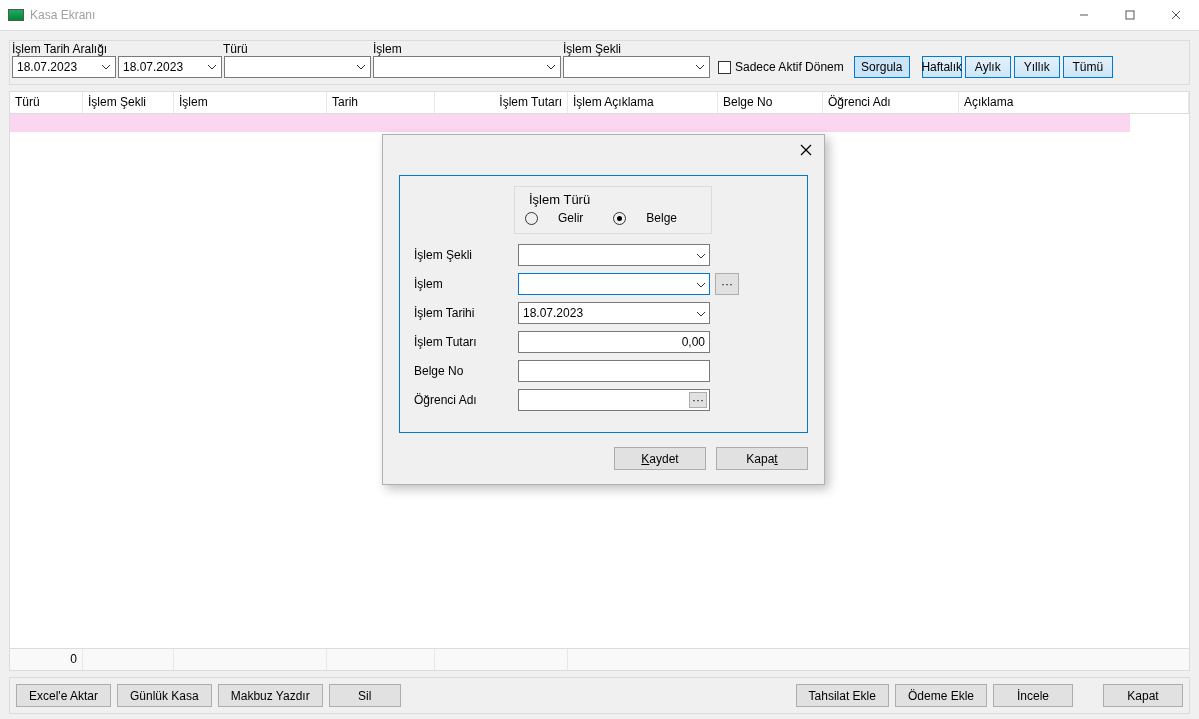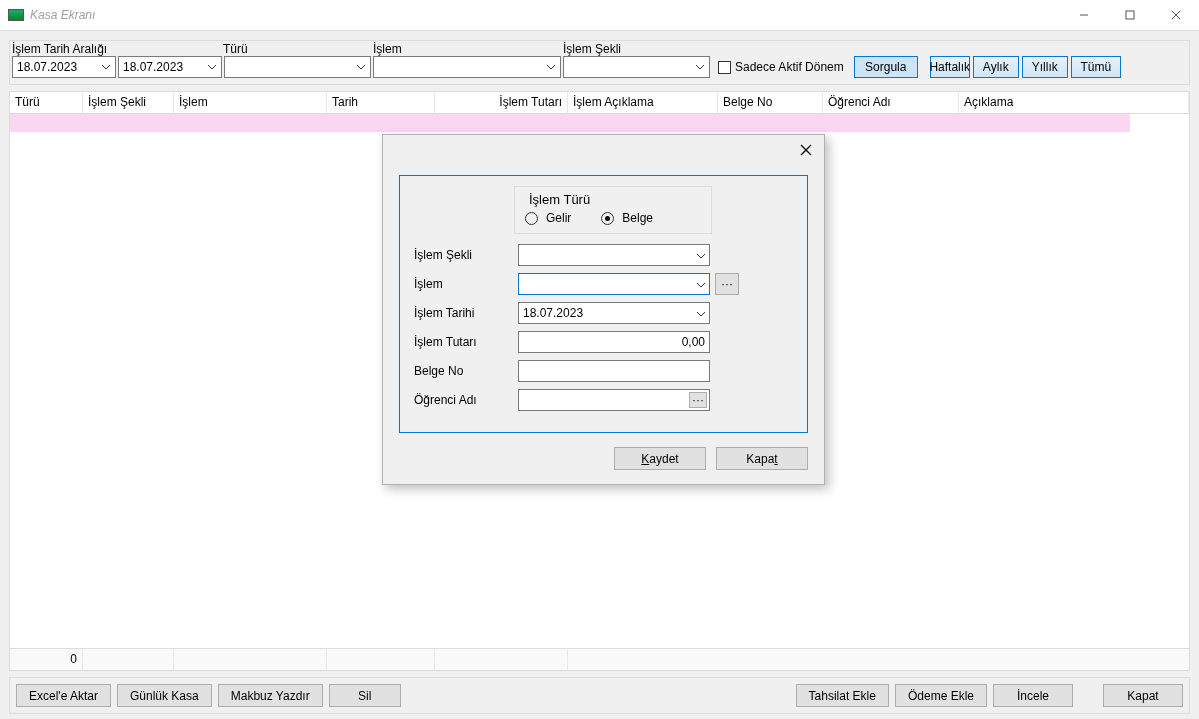--- a/index.html
+++ b/index.html
@@ -19,21 +19,21 @@
     display: flex;
     align-items: center;
     color: #a0a0a0;
   }
   .titlebar .app-icon {
     width: 16px; height: 12px;
     margin: 0 6px 0 8px;
     background: linear-gradient(#2a6,#083);
     border: 1px solid #555;
   }
-  .titlebar .title { flex: 0 0 auto; font-style: italic; }
+  .titlebar .title { flex: 0 0 auto; }
   .titlebar .spacer { flex: 1; }
   .titlebar .win-btn {
     width: 46px; height: 30px;
     display: flex; justify-content: center; align-items: center;
     color: #666;
   }
   .titlebar .win-btn svg { stroke: #555; }
 
   .content {
     padding: 9px 9px 5px 9px;
@@ -181,21 +181,21 @@
     width: 198px;
   }
   .group-title {
     margin-top: -14px;
     background: #f0f0f0;
     display: inline-block;
     padding: 0 4px;
     font-size: 13px;
   }
   .radios { display: flex; gap: 30px; margin-top: 4px; }
-  .radio { display: flex; align-items: center; gap: 8px; }
+  .radio { display: flex; align-items: center; gap: 20px; }
   .radio .dot {
     width: 13px; height: 13px;
     border-radius: 50%;
     border: 1px solid #333;
     display: flex; align-items: center; justify-content: center;
   }
   .radio .dot.filled::after {
     content: ""; width: 5px; height: 5px;
     background: #000; border-radius: 50%;
   }
@@ -317,21 +317,21 @@
       <div class="combo" style="width:147px;margin-left:2px">
         <span></span>
         <span class="chev">
             <svg width="8" height="5">
               <polyline points="0,0 4,4 8,0" fill="none" stroke-width="1"></polyline>
             </svg>
           </span>
       </div>
       <div class="chk"></div>
       <div>Sadece Aktif Dönem</div>
-      <div class="btn btn-accent" style="margin-left:10px;width:64px">Sorgula</div>
+      <div class="btn btn-accent" style="margin-left:10px;width:56px">Sorgula</div>
       <div style="width:12px"></div>
       <div class="btn" style="width:40px">Haftalık</div>
       <div class="btn" style="width:46px;margin-left:3px">Aylık</div>
       <div class="btn" style="width:46px;margin-left:3px">Yıllık</div>
       <div class="btn" style="width:50px;margin-left:3px">Tümü</div>
     </div>
   </div>
 
   <div class="grid-wrap">
     <div class="grid-header">

